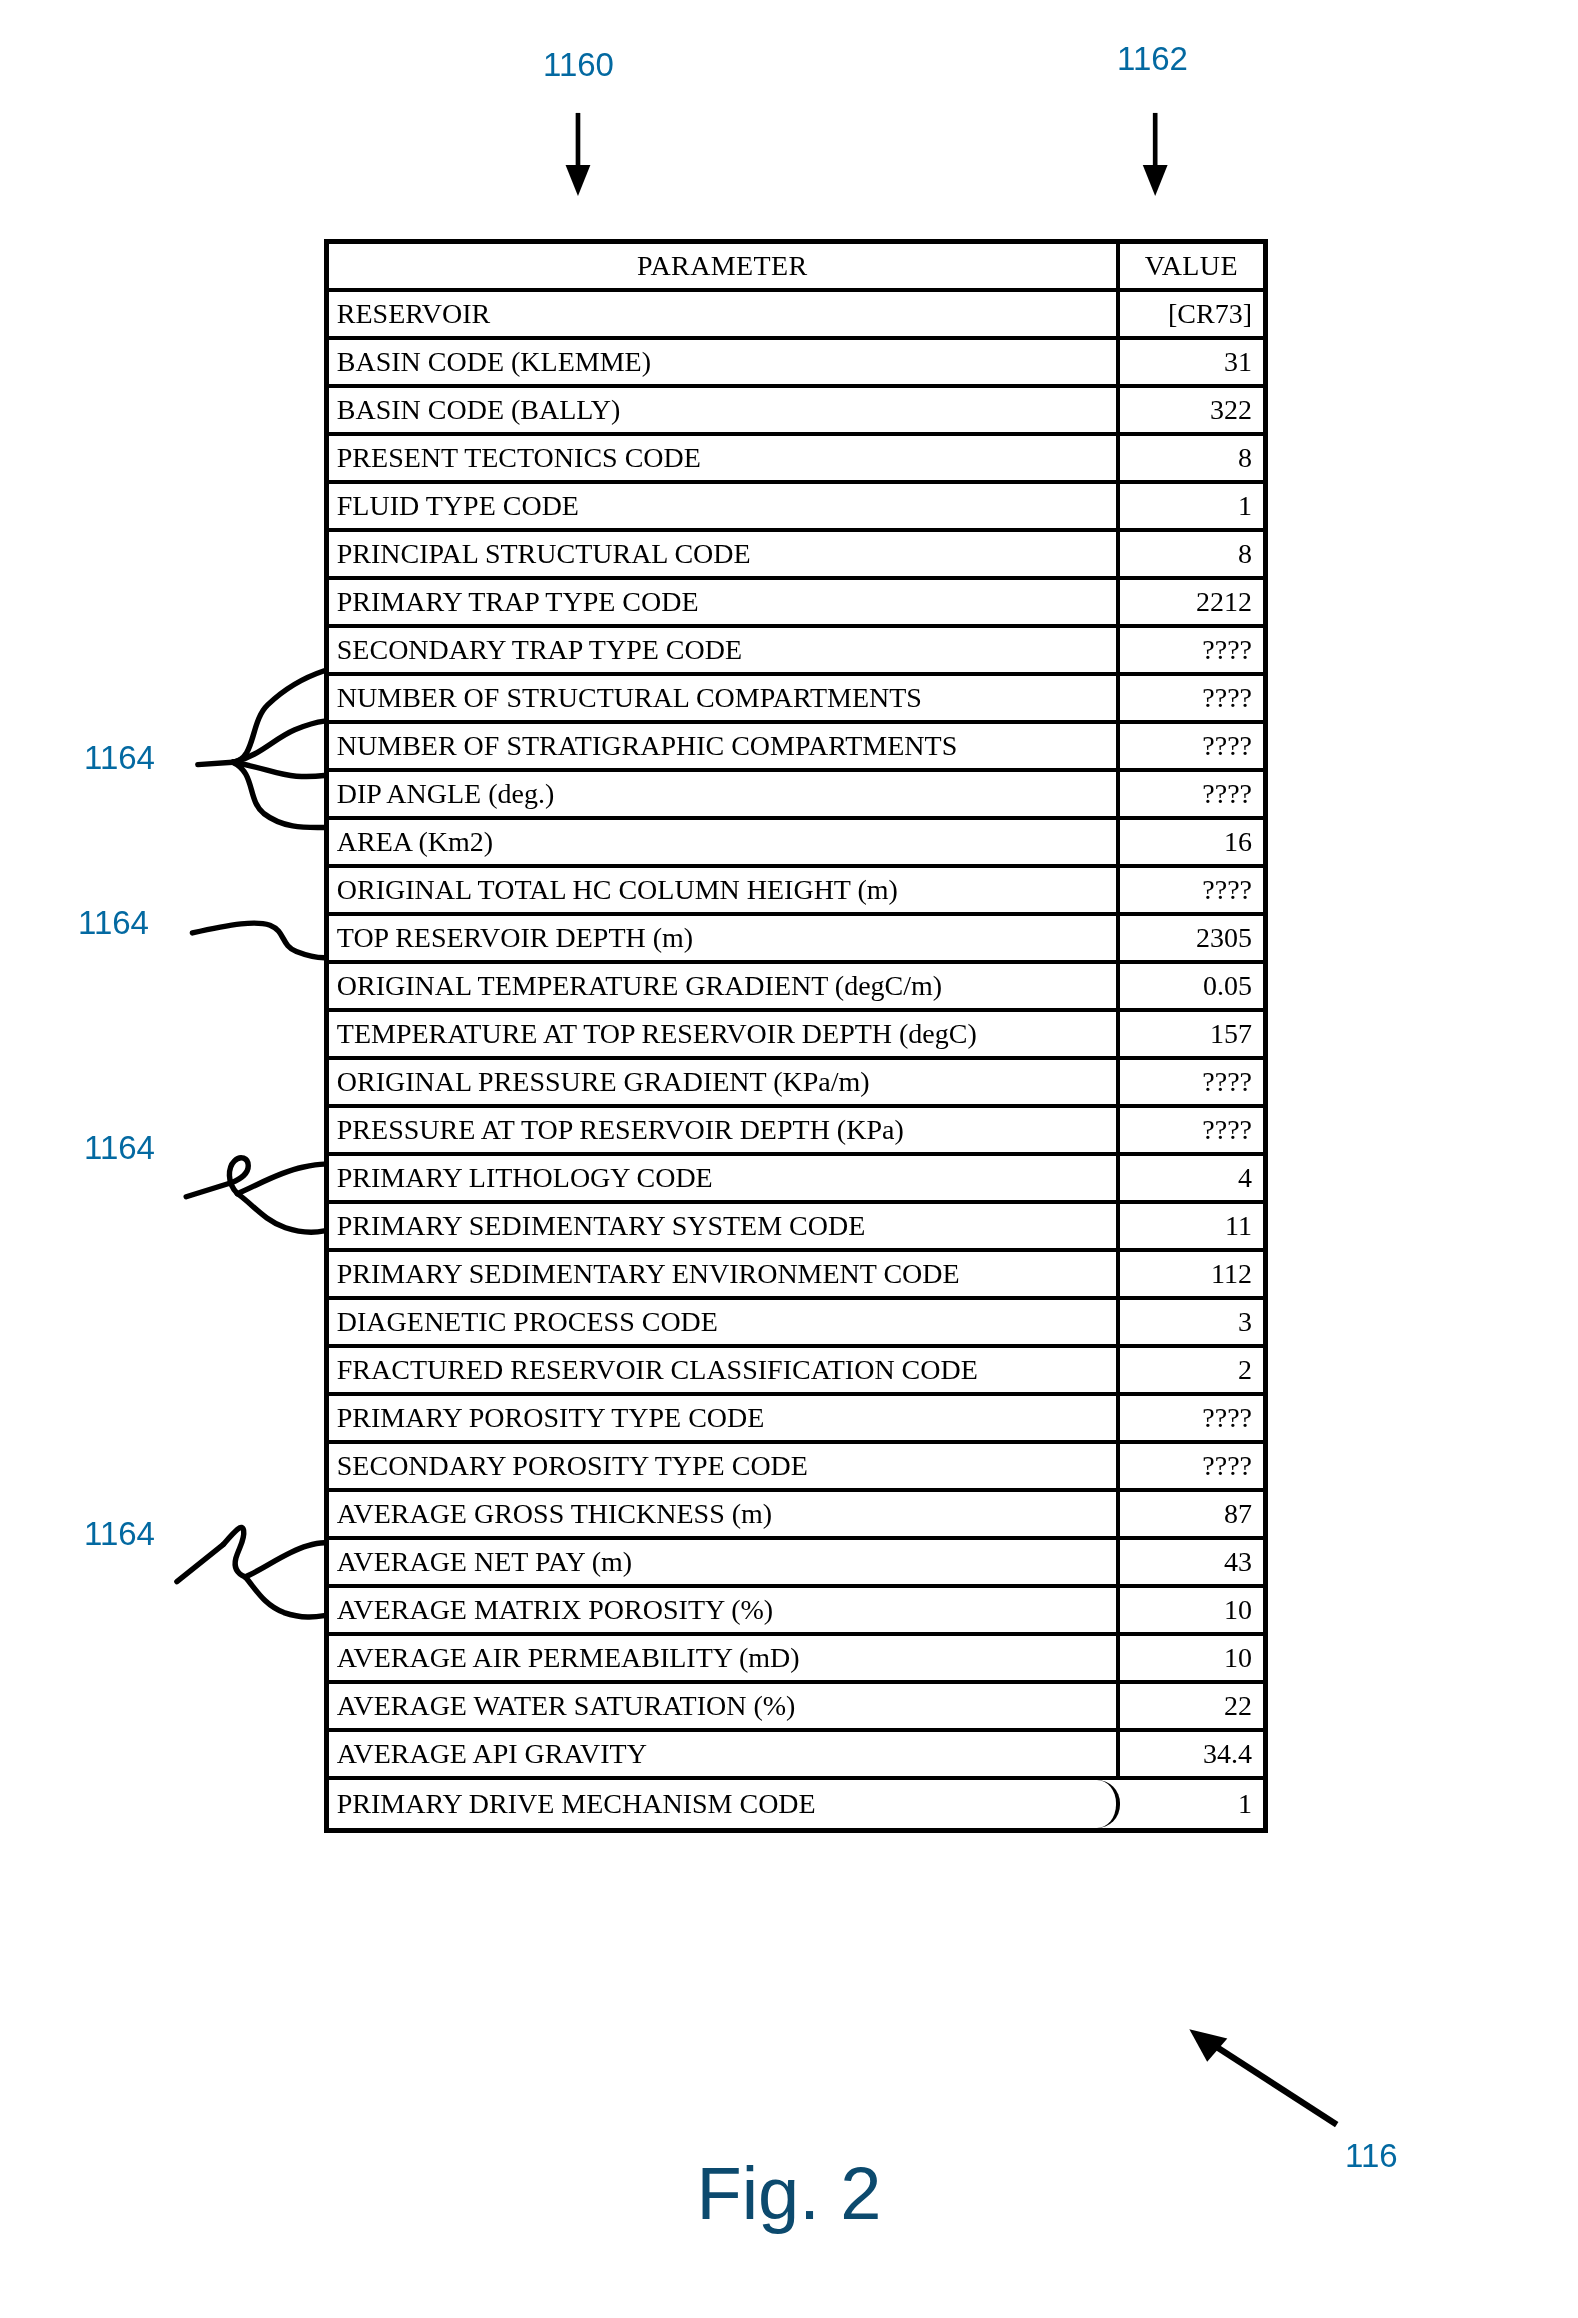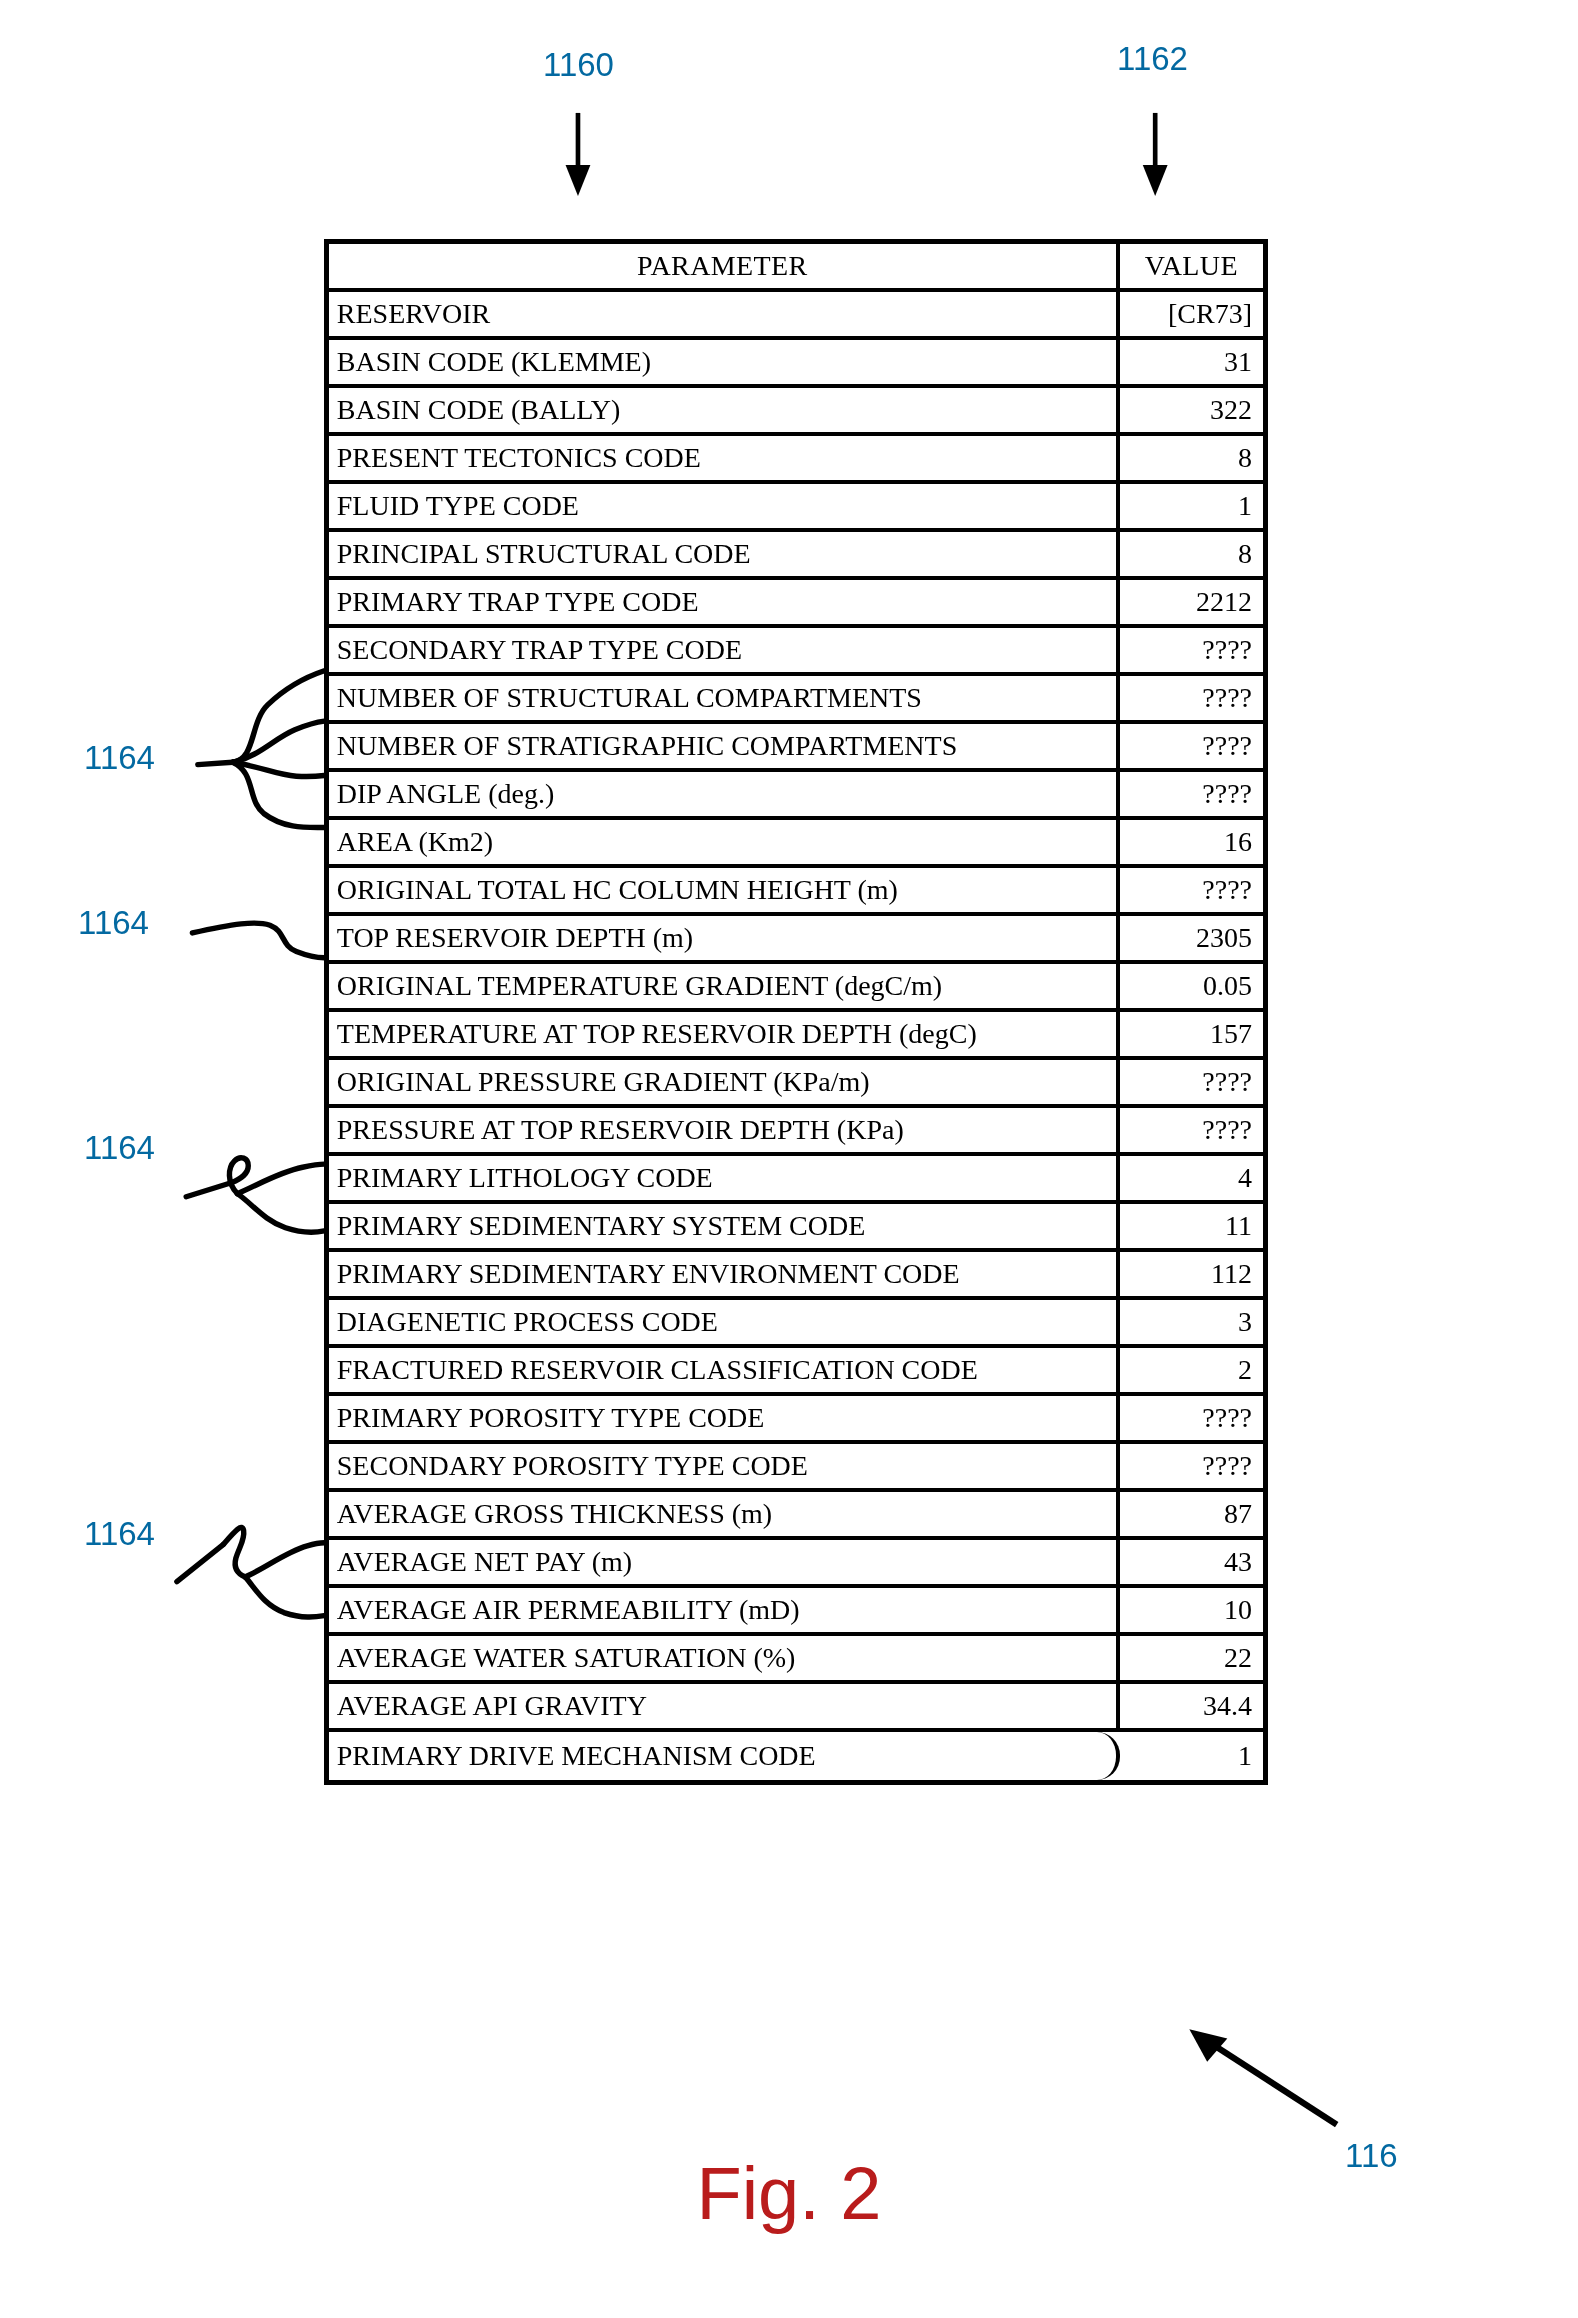--- a/index.html
+++ b/index.html
@@ -88,21 +88,21 @@
   
   #fig-caption {
     position: absolute;
     left: 0;
     top: 2157px;
     width: 1578px;
     text-align: center;
     font-family: "Liberation Sans", sans-serif;
     font-size: 74px;
     line-height: 1;
-    color: #b91c1c;
+    color: #0c4a6e;
   }
 </style>
 </head>
 <body>
 
 <div class="ref-label" style="left:543px; top:48px;">1160</div>
 
 <div class="ref-label" style="left:1117px; top:42px;">1162</div>
 
 <div class="ref-label" style="left:84px; top:741px;">1164</div>
@@ -279,20 +279,24 @@
     </tr>
     <tr>
       <td class="col-param">AVERAGE GROSS THICKNESS (m)</td>
       <td class="col-value">87</td>
     </tr>
     <tr>
       <td class="col-param">AVERAGE NET PAY (m)</td>
       <td class="col-value">43</td>
     </tr>
     <tr>
+      <td class="col-param">AVERAGE MATRIX POROSITY (%)</td>
+      <td class="col-value">10</td>
+    </tr>
+    <tr>
       <td class="col-param">AVERAGE AIR PERMEABILITY (mD)</td>
       <td class="col-value">10</td>
     </tr>
     <tr>
       <td class="col-param">AVERAGE WATER SATURATION (%)</td>
       <td class="col-value">22</td>
     </tr>
     <tr>
       <td class="col-param">AVERAGE API GRAVITY</td>
       <td class="col-value">34.4</td>

